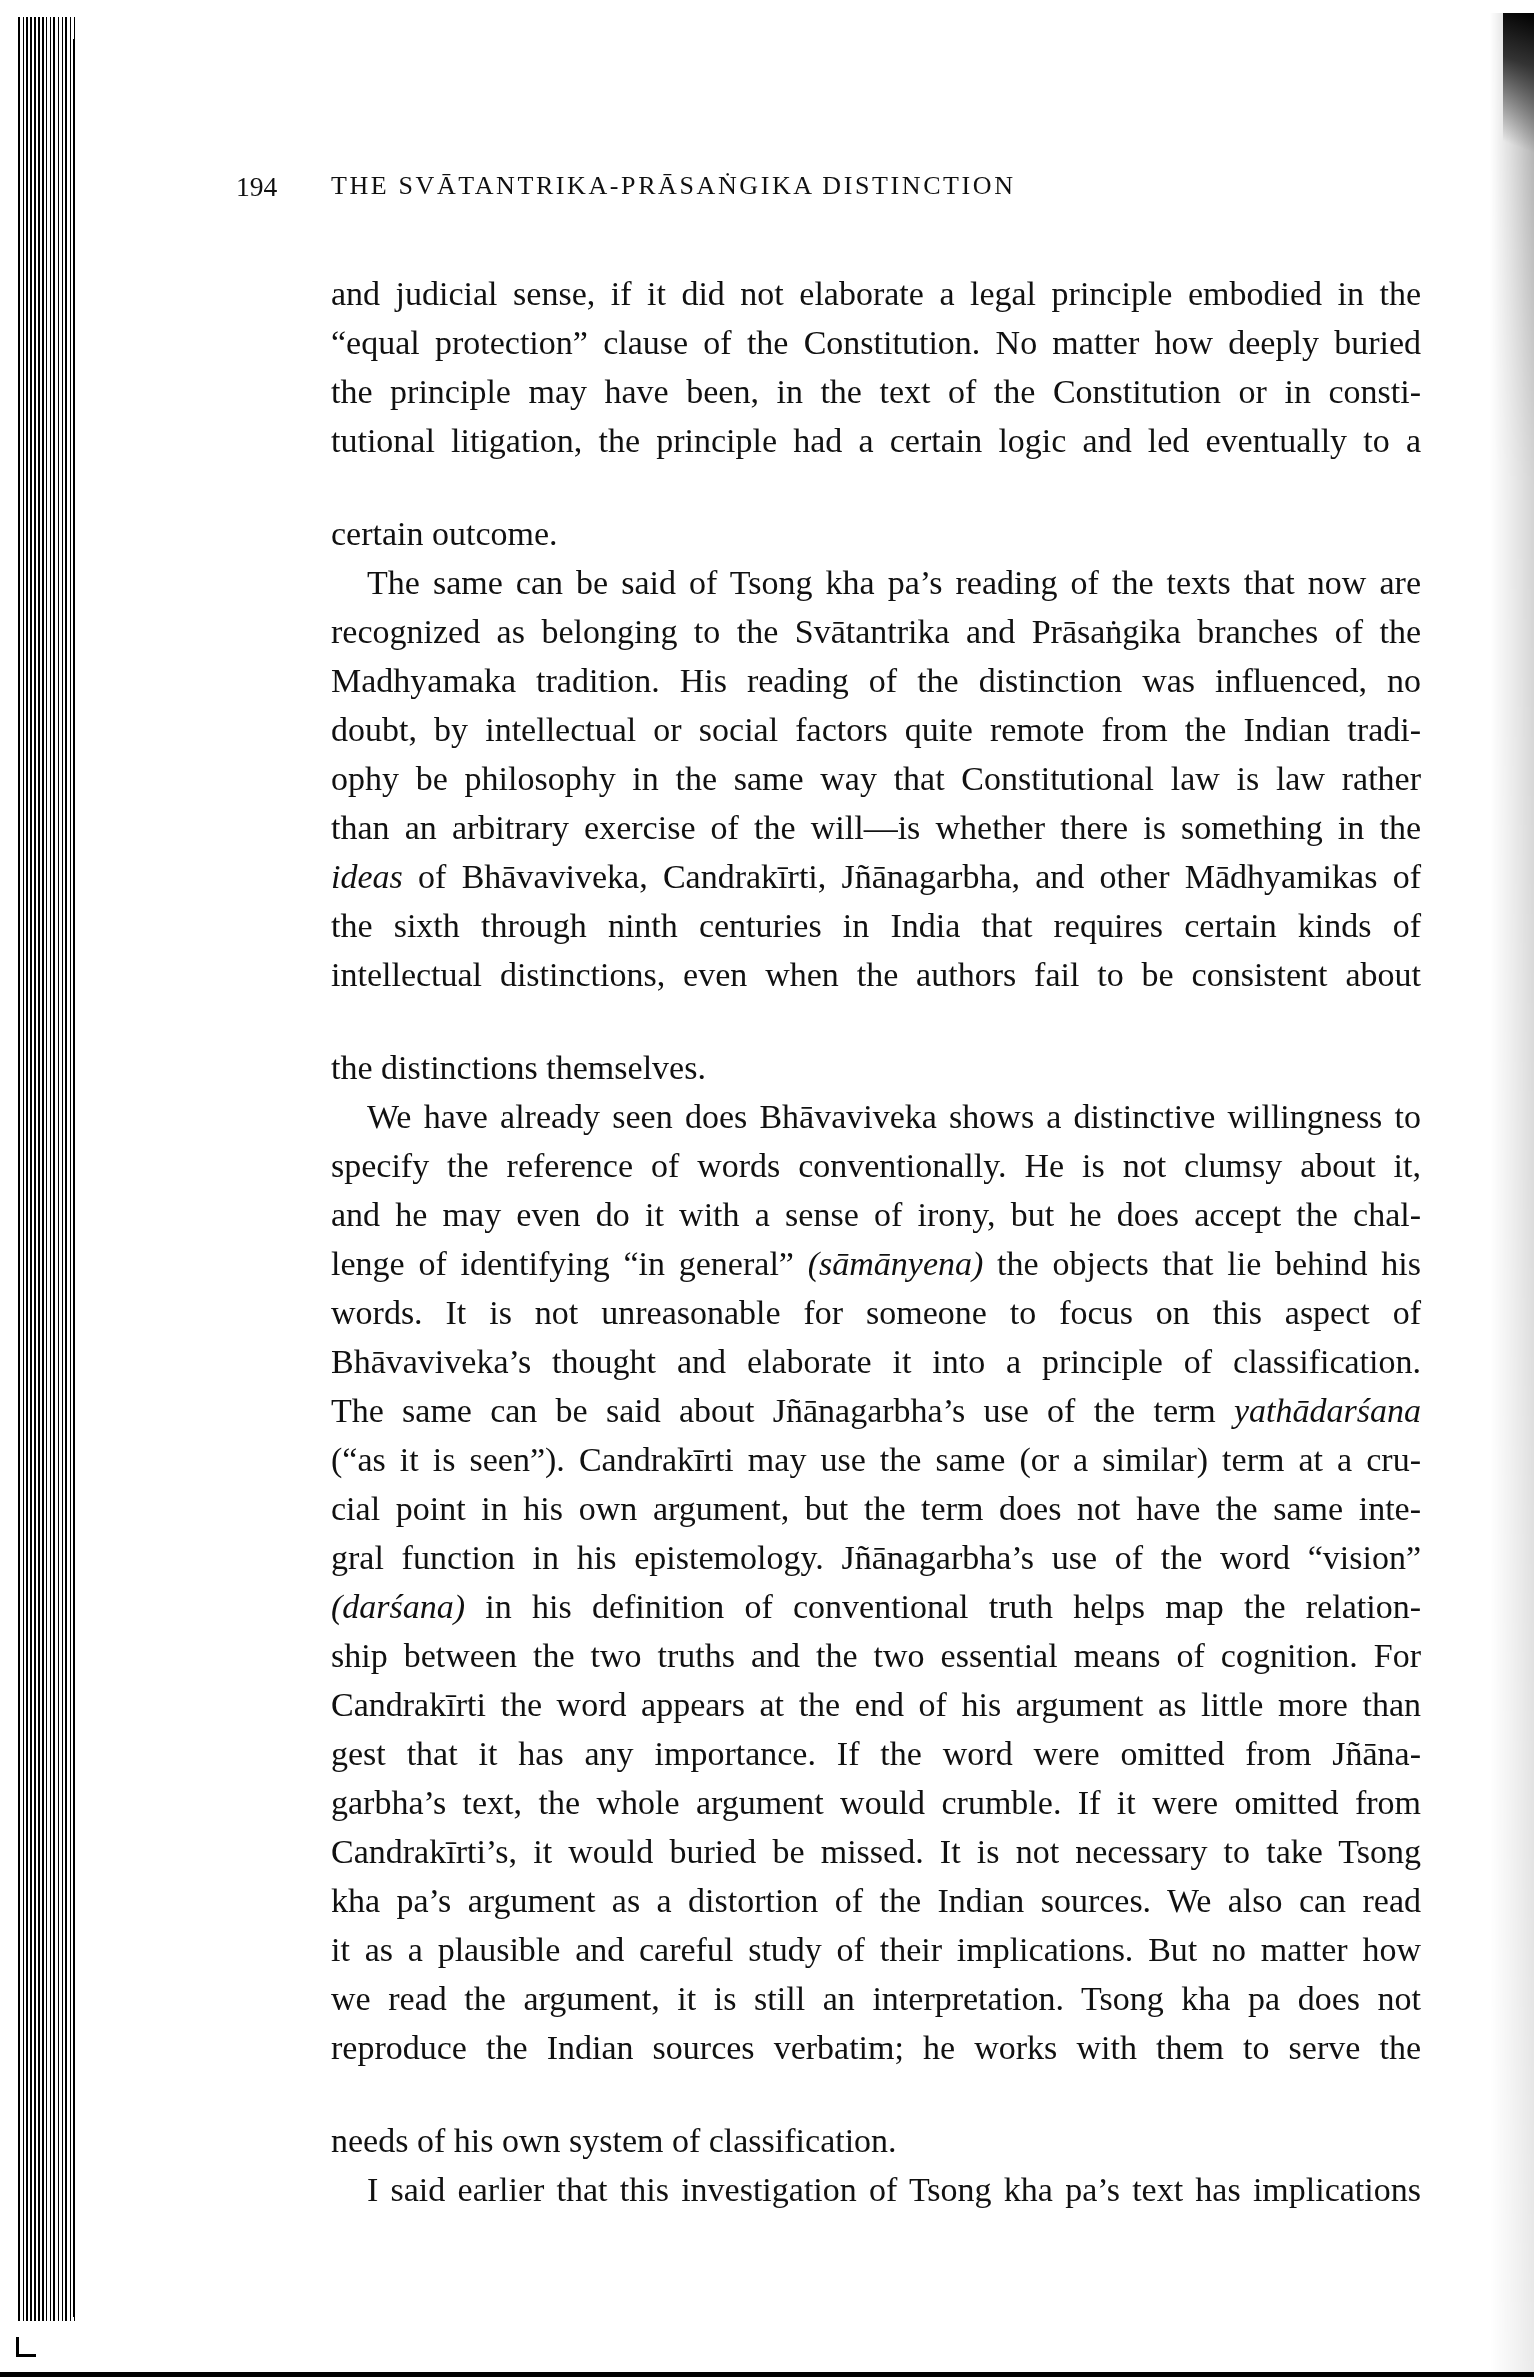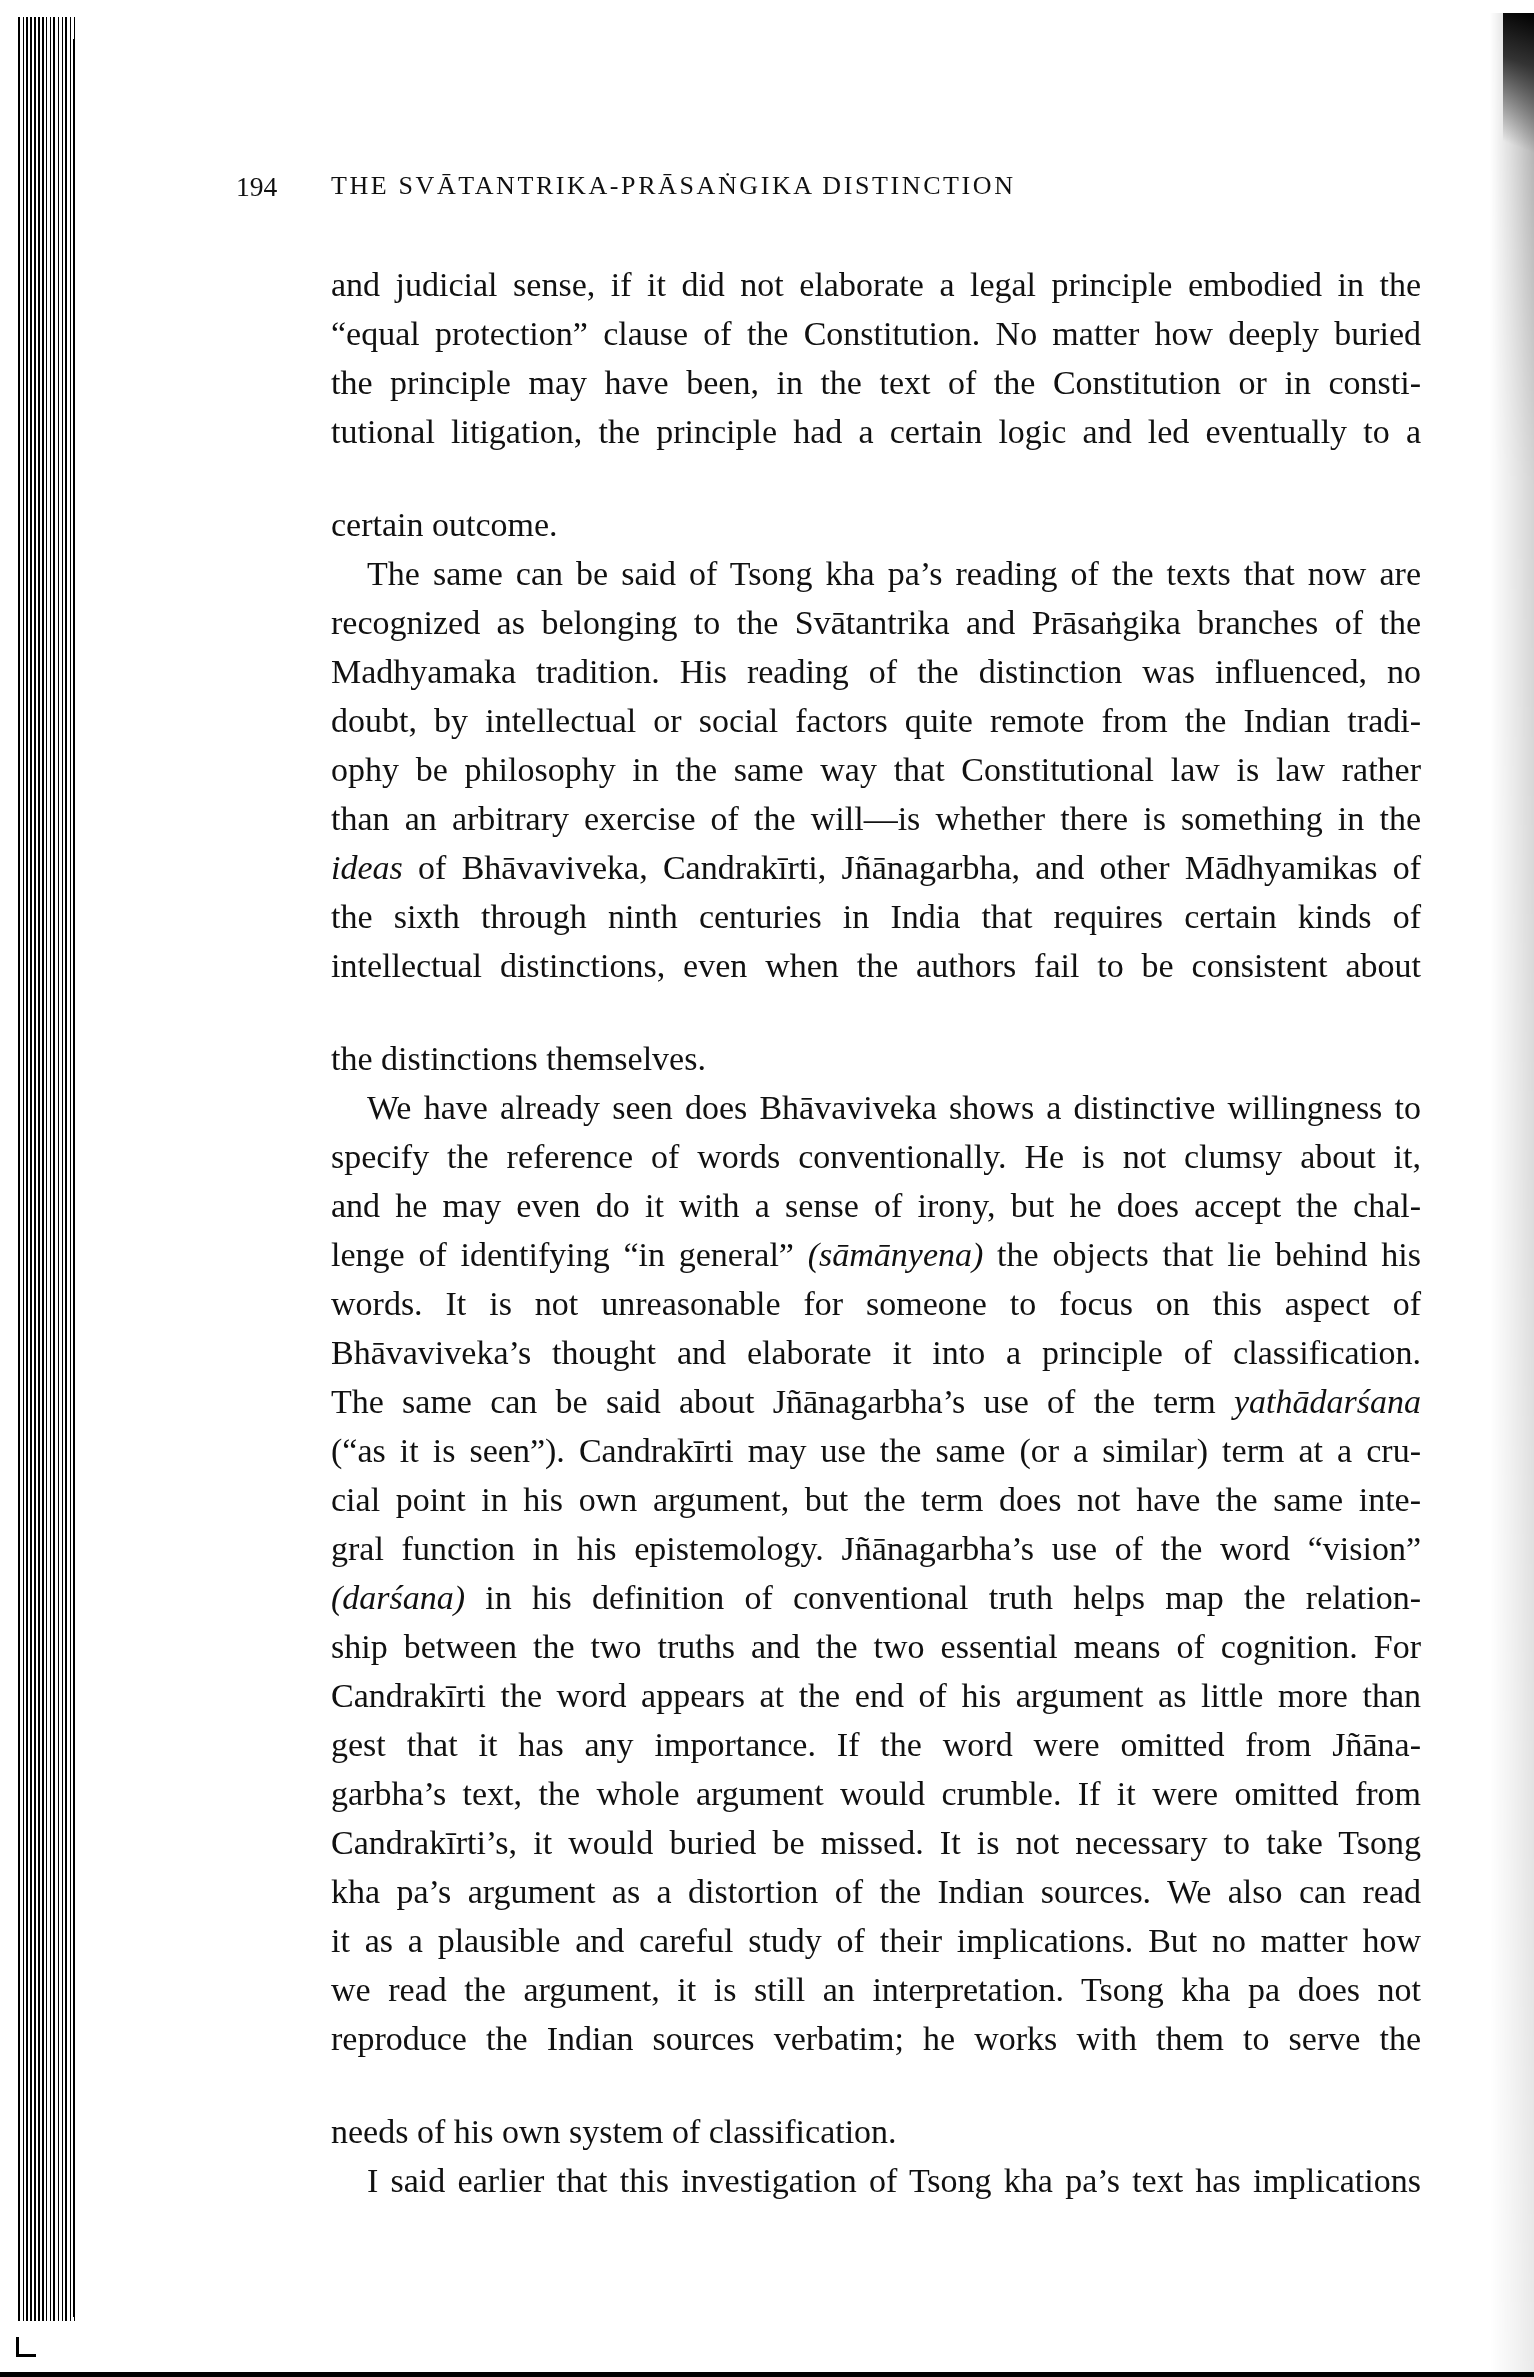--- a/index.html
+++ b/index.html
@@ -10,21 +10,21 @@
   .binding-corner { position: absolute; left: 16.4px; top: 2337px; width: 19.7px; height: 19.7px; border-left: 3.3px solid #000; border-bottom: 3.3px solid #000; box-sizing: border-box; }
   .bottom-bar { position: absolute; left: 0; top: 2372px; width: 1535px; height: 5.9px; background: #000; }
   .right-shadow { position: absolute; left: 1490px; top: 13px; width: 45px; height: 2363px;
     background: linear-gradient(90deg, rgba(0,0,0,0) 0%, rgba(0,0,0,0.18) 55%, rgba(0,0,0,0.35) 100%);
     -webkit-mask: linear-gradient(180deg, #000 0%, rgba(0,0,0,0.5) 20%, rgba(0,0,0,0.25) 100%); }
   .right-shadow-top { position: absolute; left: 1503px; top: 13px; width: 31.5px; height: 144px;
     background: linear-gradient(200deg, #000 0%, #333 35%, rgba(0,0,0,0) 90%); }
   .running-head { position: absolute; left: 236px; top: 171px; width: 1182px; height: 39px; font-size: 26px; letter-spacing: 2px; display: flex; align-items: flex-start; }
   .folio { width: 95px; font-size: 27.6px; letter-spacing: 0; }
   .page-title { letter-spacing: 2.6px; }
-  .text-block { position: absolute; left: 331px; top: 260px; width: 1090px; font-size: 34px; line-height: 49px; }
+  .text-block { position: absolute; left: 331px; top: 269px; width: 1090px; font-size: 34px; line-height: 49px; }
   .line { display: block; height: 49px; white-space: nowrap; text-align: justify; text-align-last: justify; }
   .line.last { text-align-last: left; margin-top: 44px; }
   .line.indent { padding-left: 36px; }
   .it { font-style: italic; }
 </style>
 </head>
 <body>
 
 <div class="binding"></div>
 <div class="binding-edge"></div>

